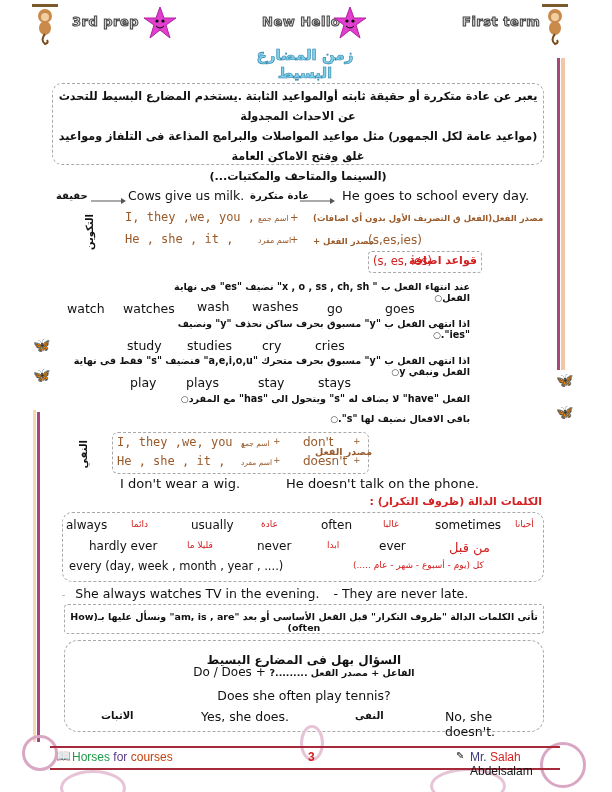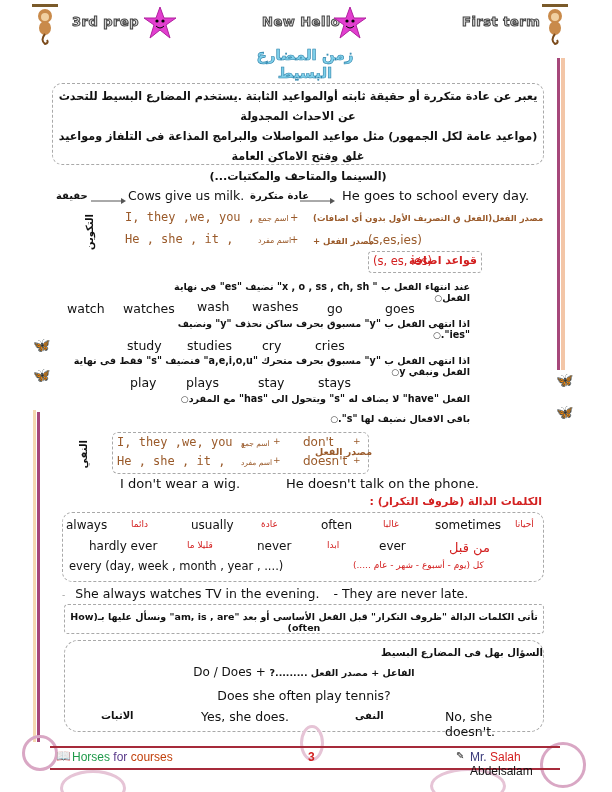--- a/index.html
+++ b/index.html
@@ -197,21 +197,21 @@
   <span style="color:#999;font-size:9px;">-</span>
   <span style="margin-left:6px;">She always watches TV in the evening.</span>
   <span style="margin-left:10px;">- They are never late.</span>
 </div>
 
 <div class="abs dash-box" style="left:64px;top:604px;width:478px;height:28px;border-radius:4px;">
   <div class="ar" style="font-size:9.5px;font-weight:bold;text-align:center;margin-top:6px;">تأتى الكلمات الدالة "ظروف التكرار" قبل الفعل الأساسى أو بعد "am, is , are" ونسأل عليها بـ(How often)</div>
 </div>
 
 <div class="abs dash-box" style="left:64px;top:640px;width:478px;height:90px;border-radius:14px;">
-  <div class="ar" style="position:absolute;left:0;width:100%;top:6px;font-size:10px;font-weight:bold;">السؤال بهل فى المضارع البسيط</div>
+  <div class="ar" style="position:absolute;left:0;width:100%;top:12px;text-align:center;font-size:12px;font-weight:bold;">السؤال بهل فى المضارع البسيط</div>
   <div style="position:absolute;left:0;width:100%;top:24px;text-align:center;font-size:12px;">
     <span>Do / Does +</span>
     <span class="ar" style="font-size:9.5px;font-weight:bold;">الفاعل + مصدر الفعل .........?</span>
   </div>
   <div style="position:absolute;left:0;width:100%;top:47px;text-align:center;font-size:12.5px;">Does she often play tennis?</div>
   <span class="ar" style="position:absolute;left:36px;top:69px;font-size:10px;font-weight:bold;">الاثبات</span>
   <span style="position:absolute;left:136px;top:68px;font-size:12.5px;">Yes, she does.</span>
   <span class="ar" style="position:absolute;left:290px;top:69px;font-size:10px;font-weight:bold;">النفى</span>
   <span style="position:absolute;left:380px;top:68px;font-size:12.5px;">No, she doesn't.</span>
 </div>

